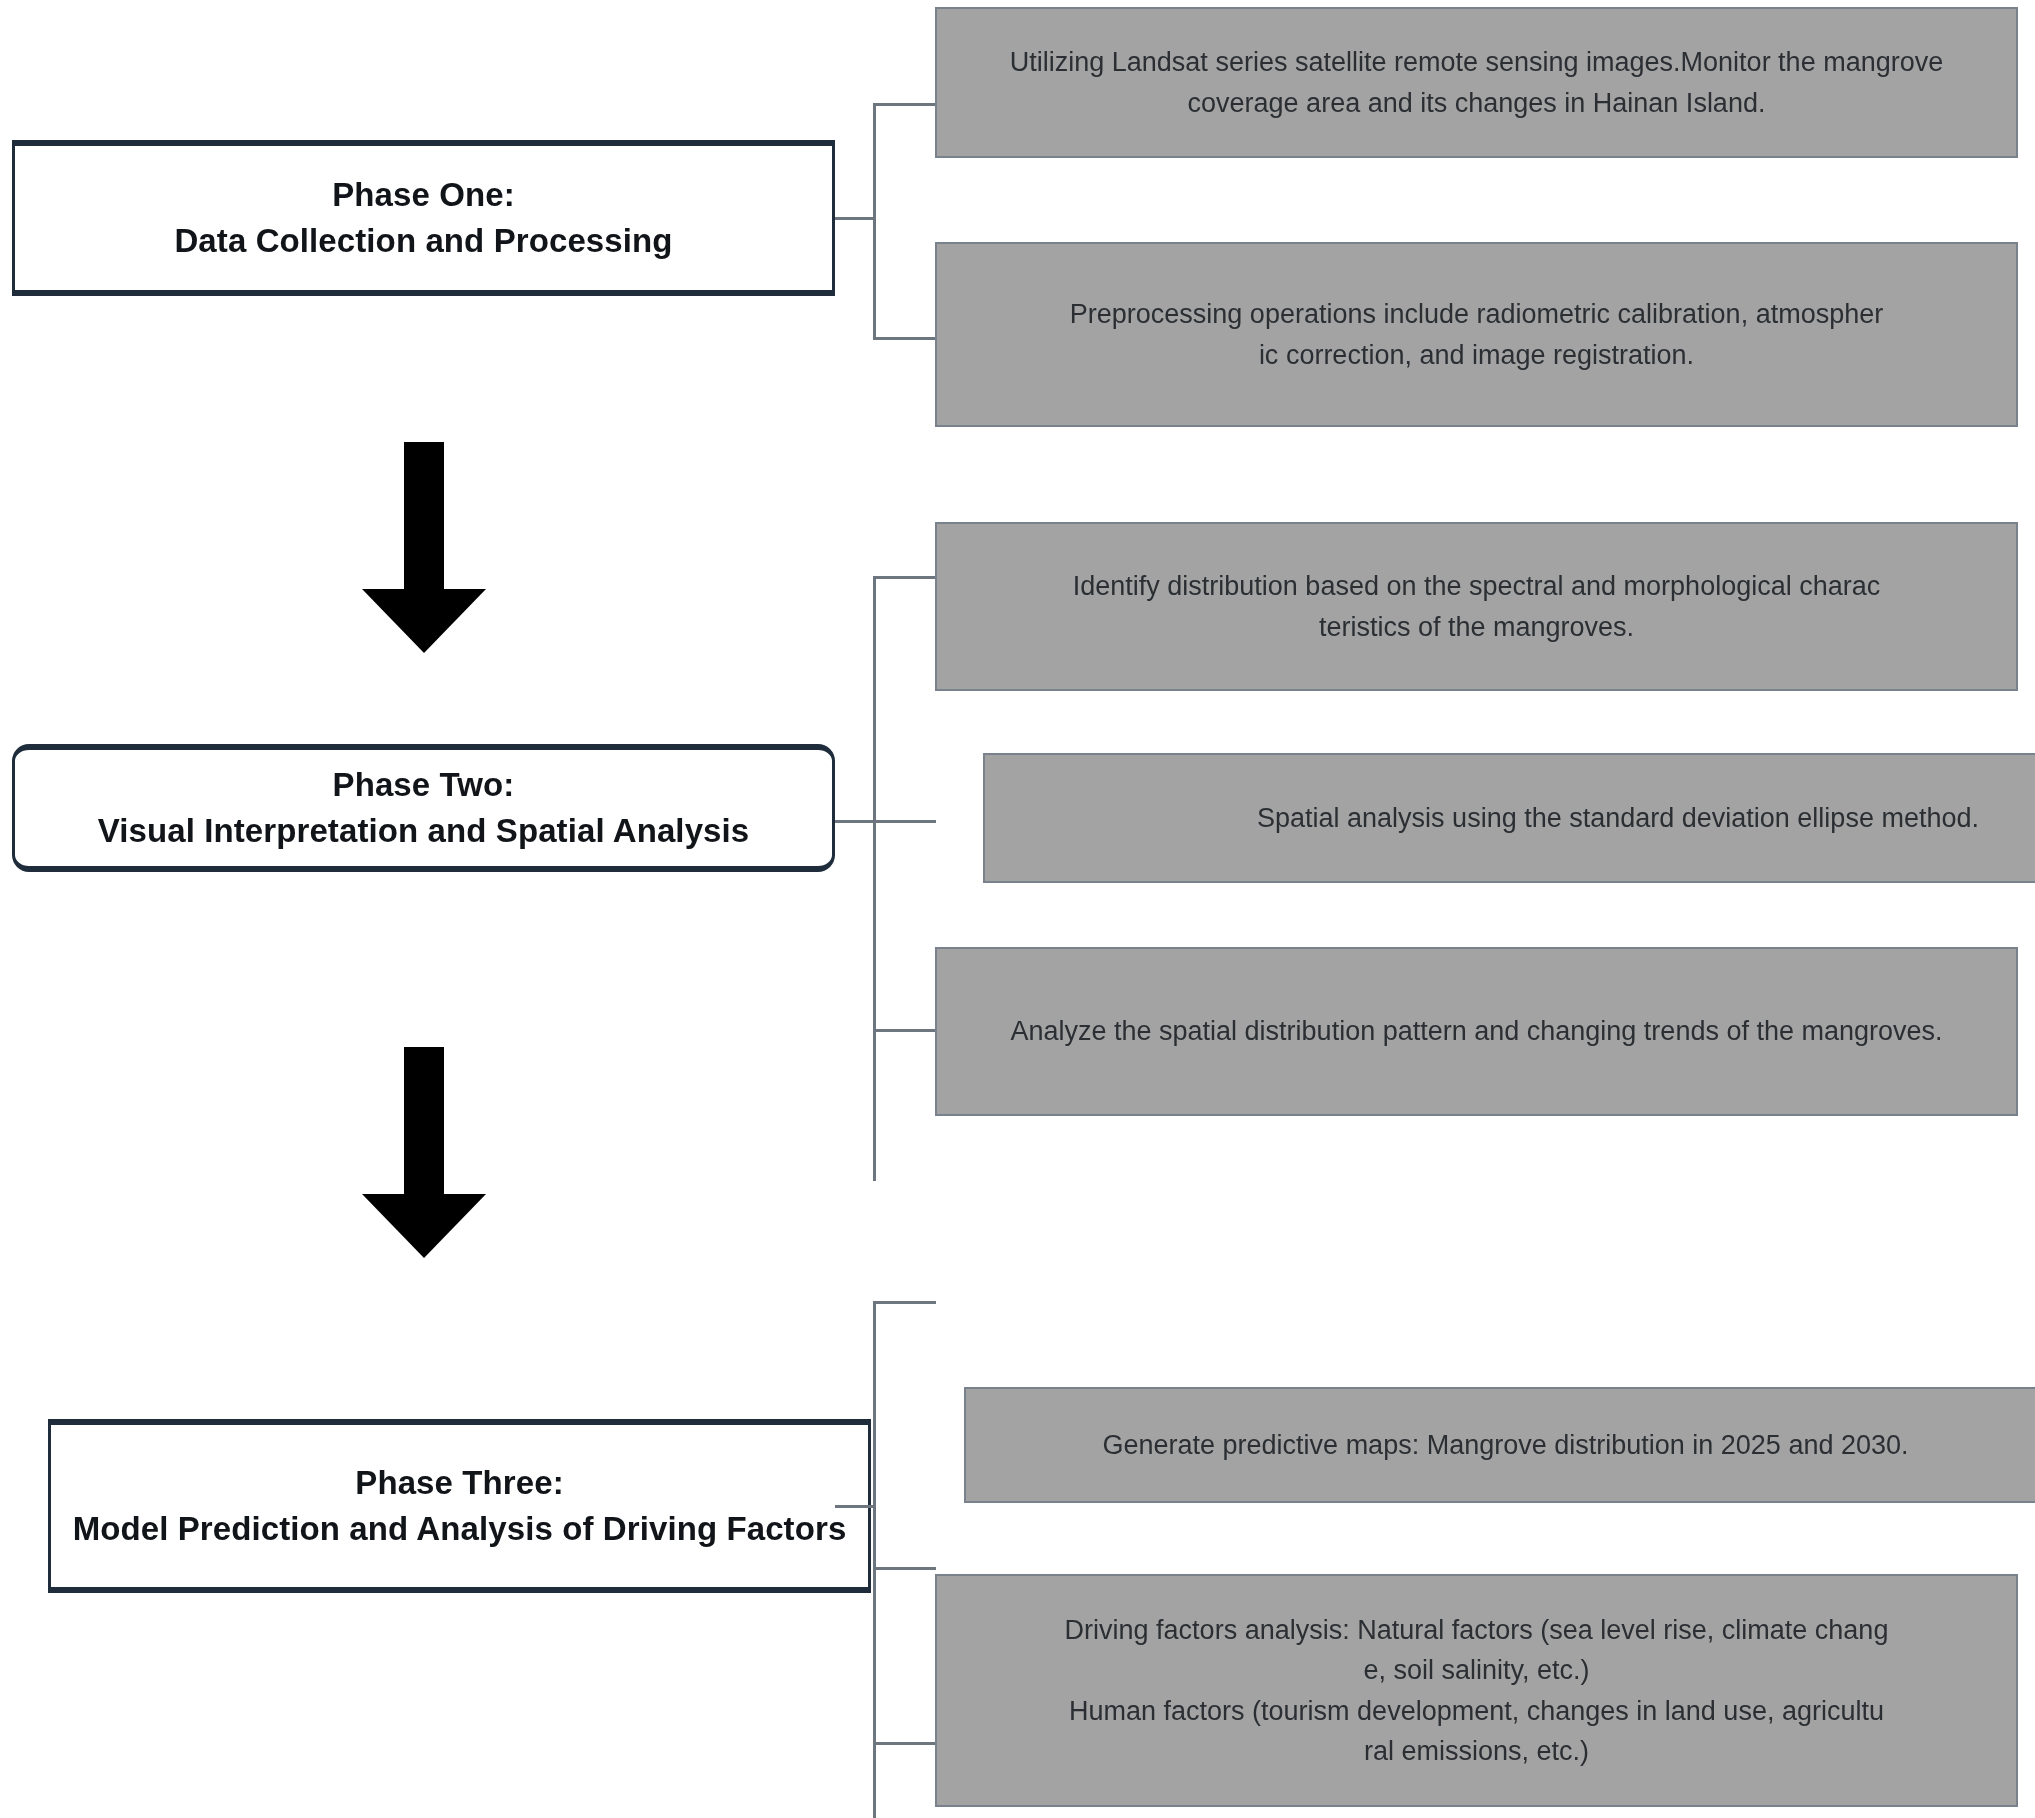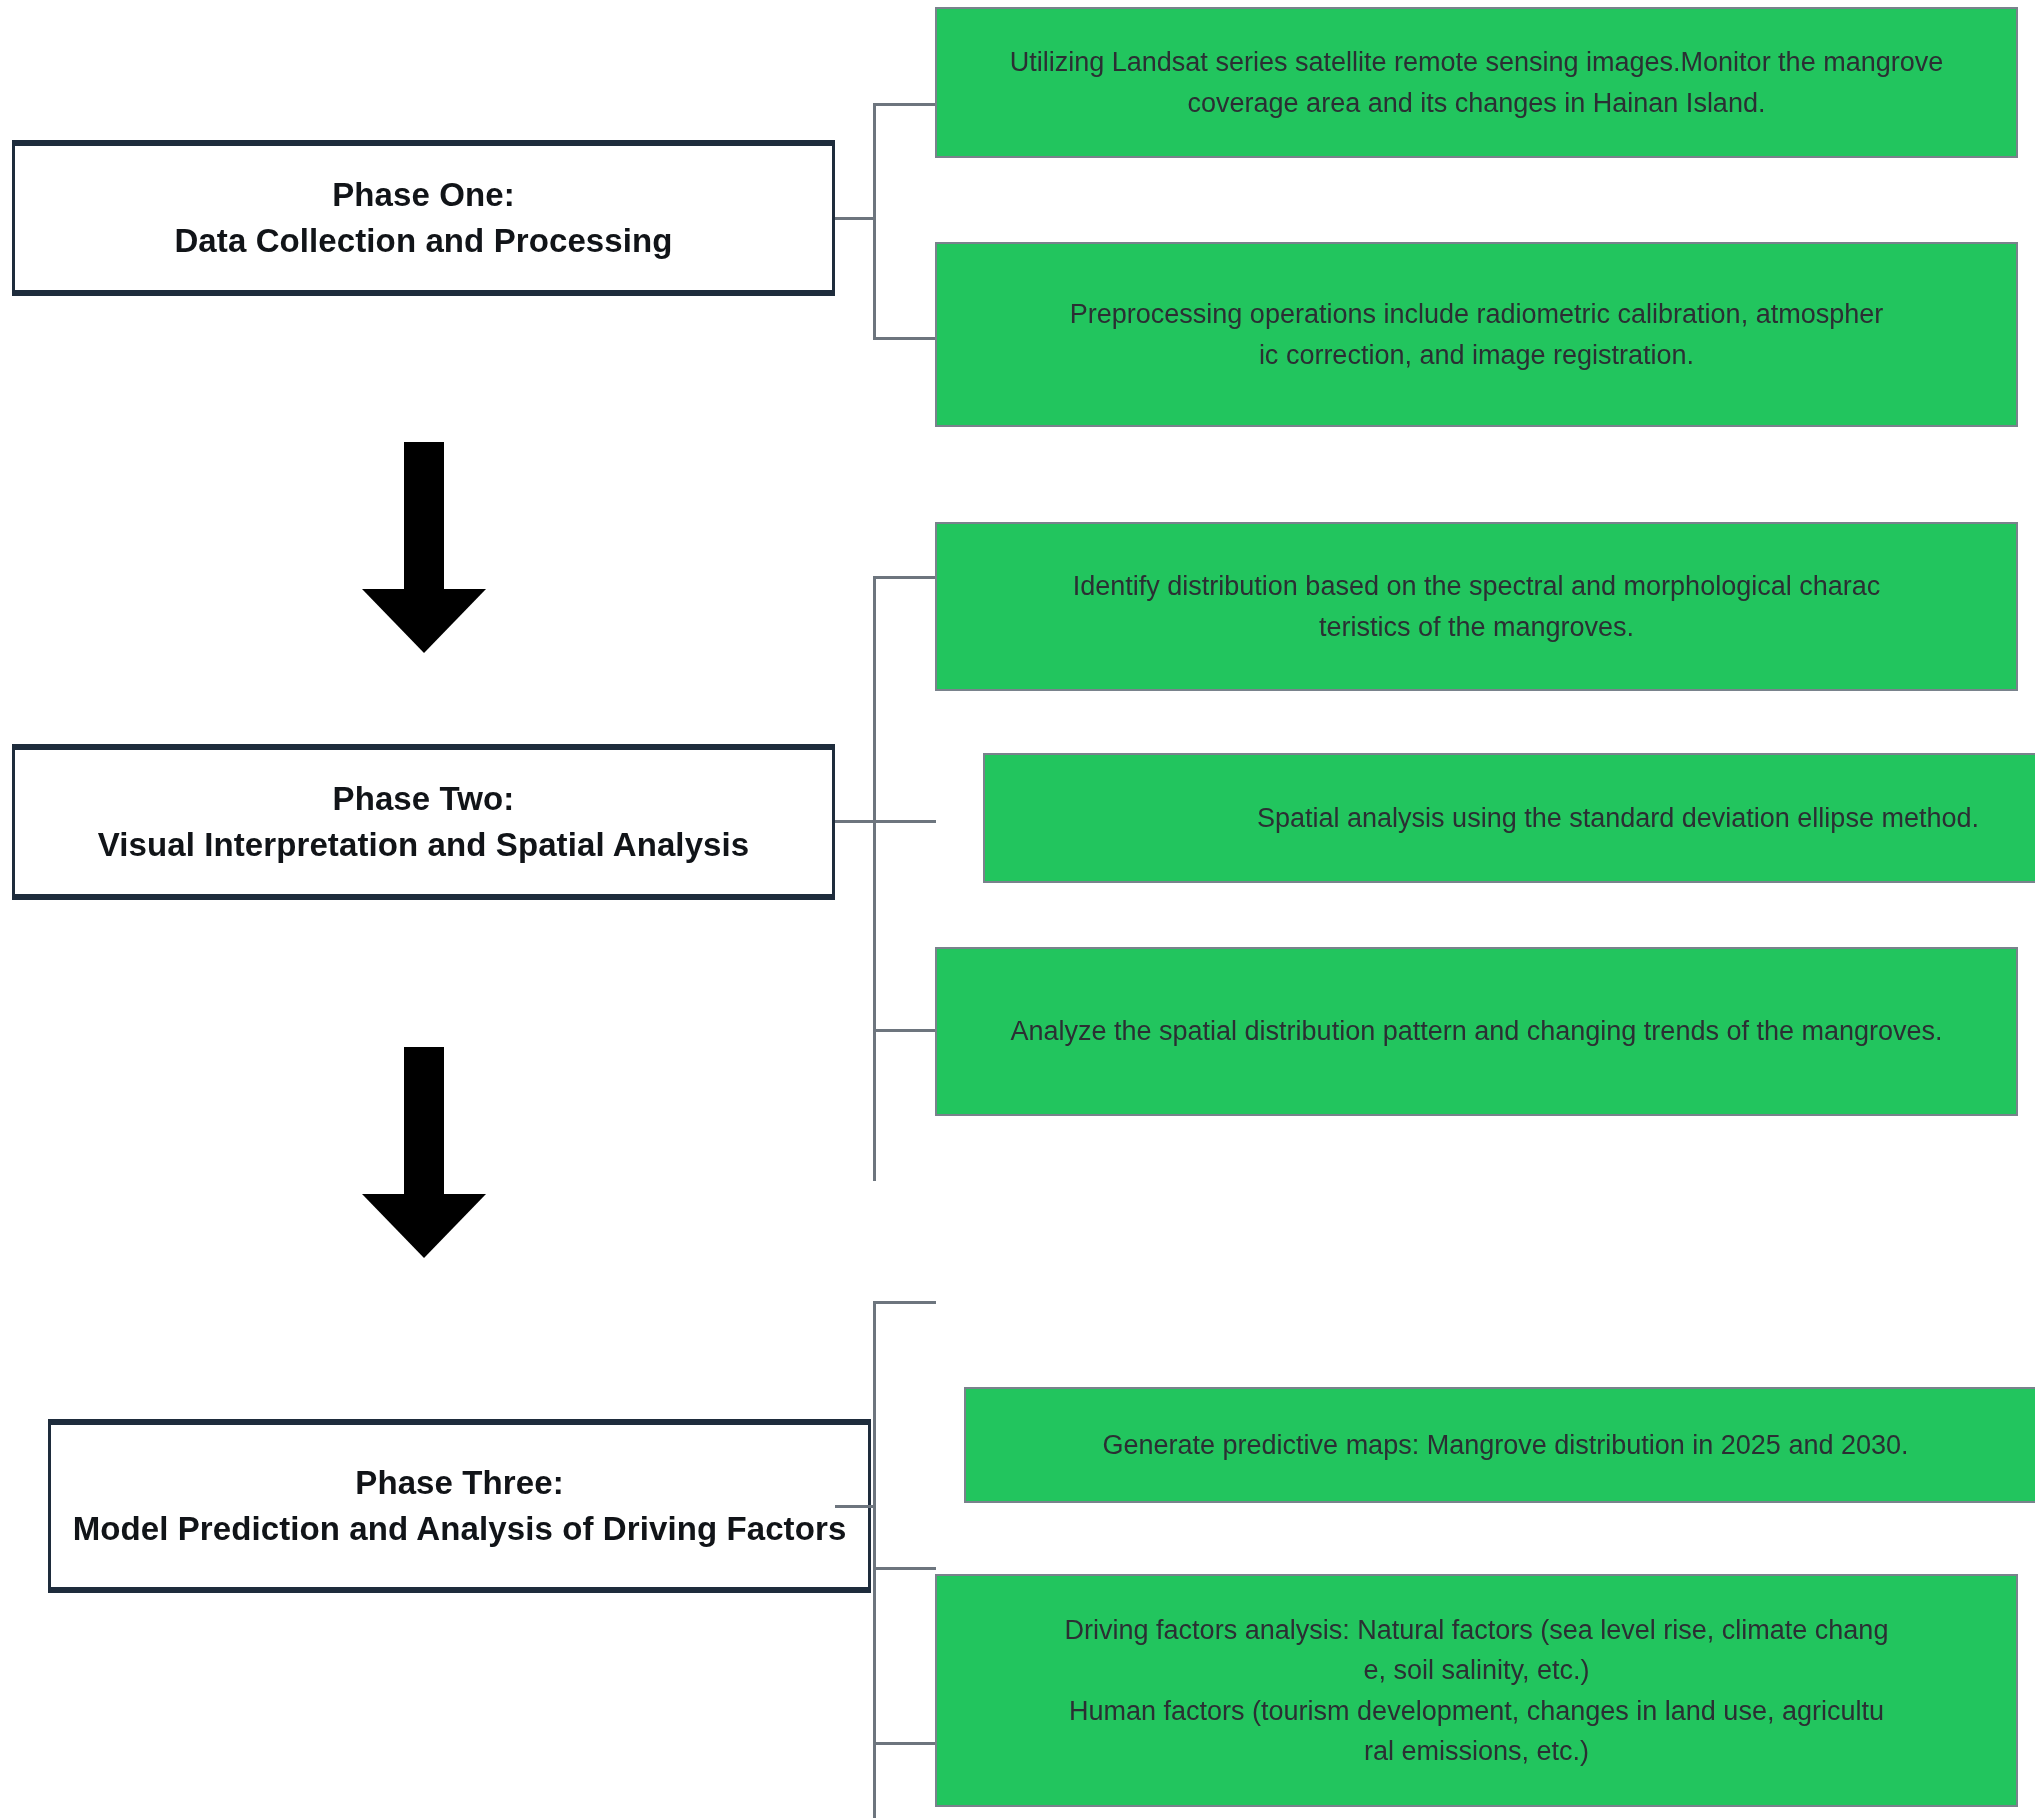--- a/index.html
+++ b/index.html
@@ -35,21 +35,21 @@
     line-height:1.38;
     letter-spacing:0.1px;
     padding:0 15.7px;
     white-space:pre-line;
   }
 
   
   .detail-box{
     position:absolute;
     box-sizing:border-box;
-    background:#22c55e;
+    background:#a3a3a3;
     border:2.4px solid #79828c;
     display:flex;
     align-items:center;
     justify-content:center;
     text-align:center;
   }
   .detail-box .detail-text{
     font-size:27px;
     font-weight:400;
     color:#2b2f33;
@@ -113,21 +113,21 @@
   <div class="detail-box" style="left:935px; top:242px; width:1083px; height:185px;">
     <span class="detail-text">Preprocessing operations include radiometric calibration, atmospher
 ic correction, and image registration.</span>
   </div>
 
   <div class="arrow" style="left:352px; top:442px; width:143px; height:211px;">
     <div class="shaft" style="height:148px;"></div>
     <div class="head"></div>
   </div>
 
-  <div class="phase-box" style="left:12px; top:744px; width:823px; height:156px;">
+  <div class="phase-box" style="left:12px; top:744px; width:823px; height:128px;border-radius:17px;">
     <span class="phase-text">Phase Two:
 Visual Interpretation and Spatial Analysis</span>
   </div>
 
   <div class="conn-h" style="left:835px; top:820px; width:41px;"></div>
   <div class="conn-v" style="left:873px; top:576px; height:605px;"></div>
   <div class="conn-h" style="left:873px; top:576px; width:63px;"></div>
   <div class="conn-h" style="left:873px; top:820px; width:63px;"></div>
   <div class="conn-h" style="left:873px; top:1029px; width:63px;"></div>
 

